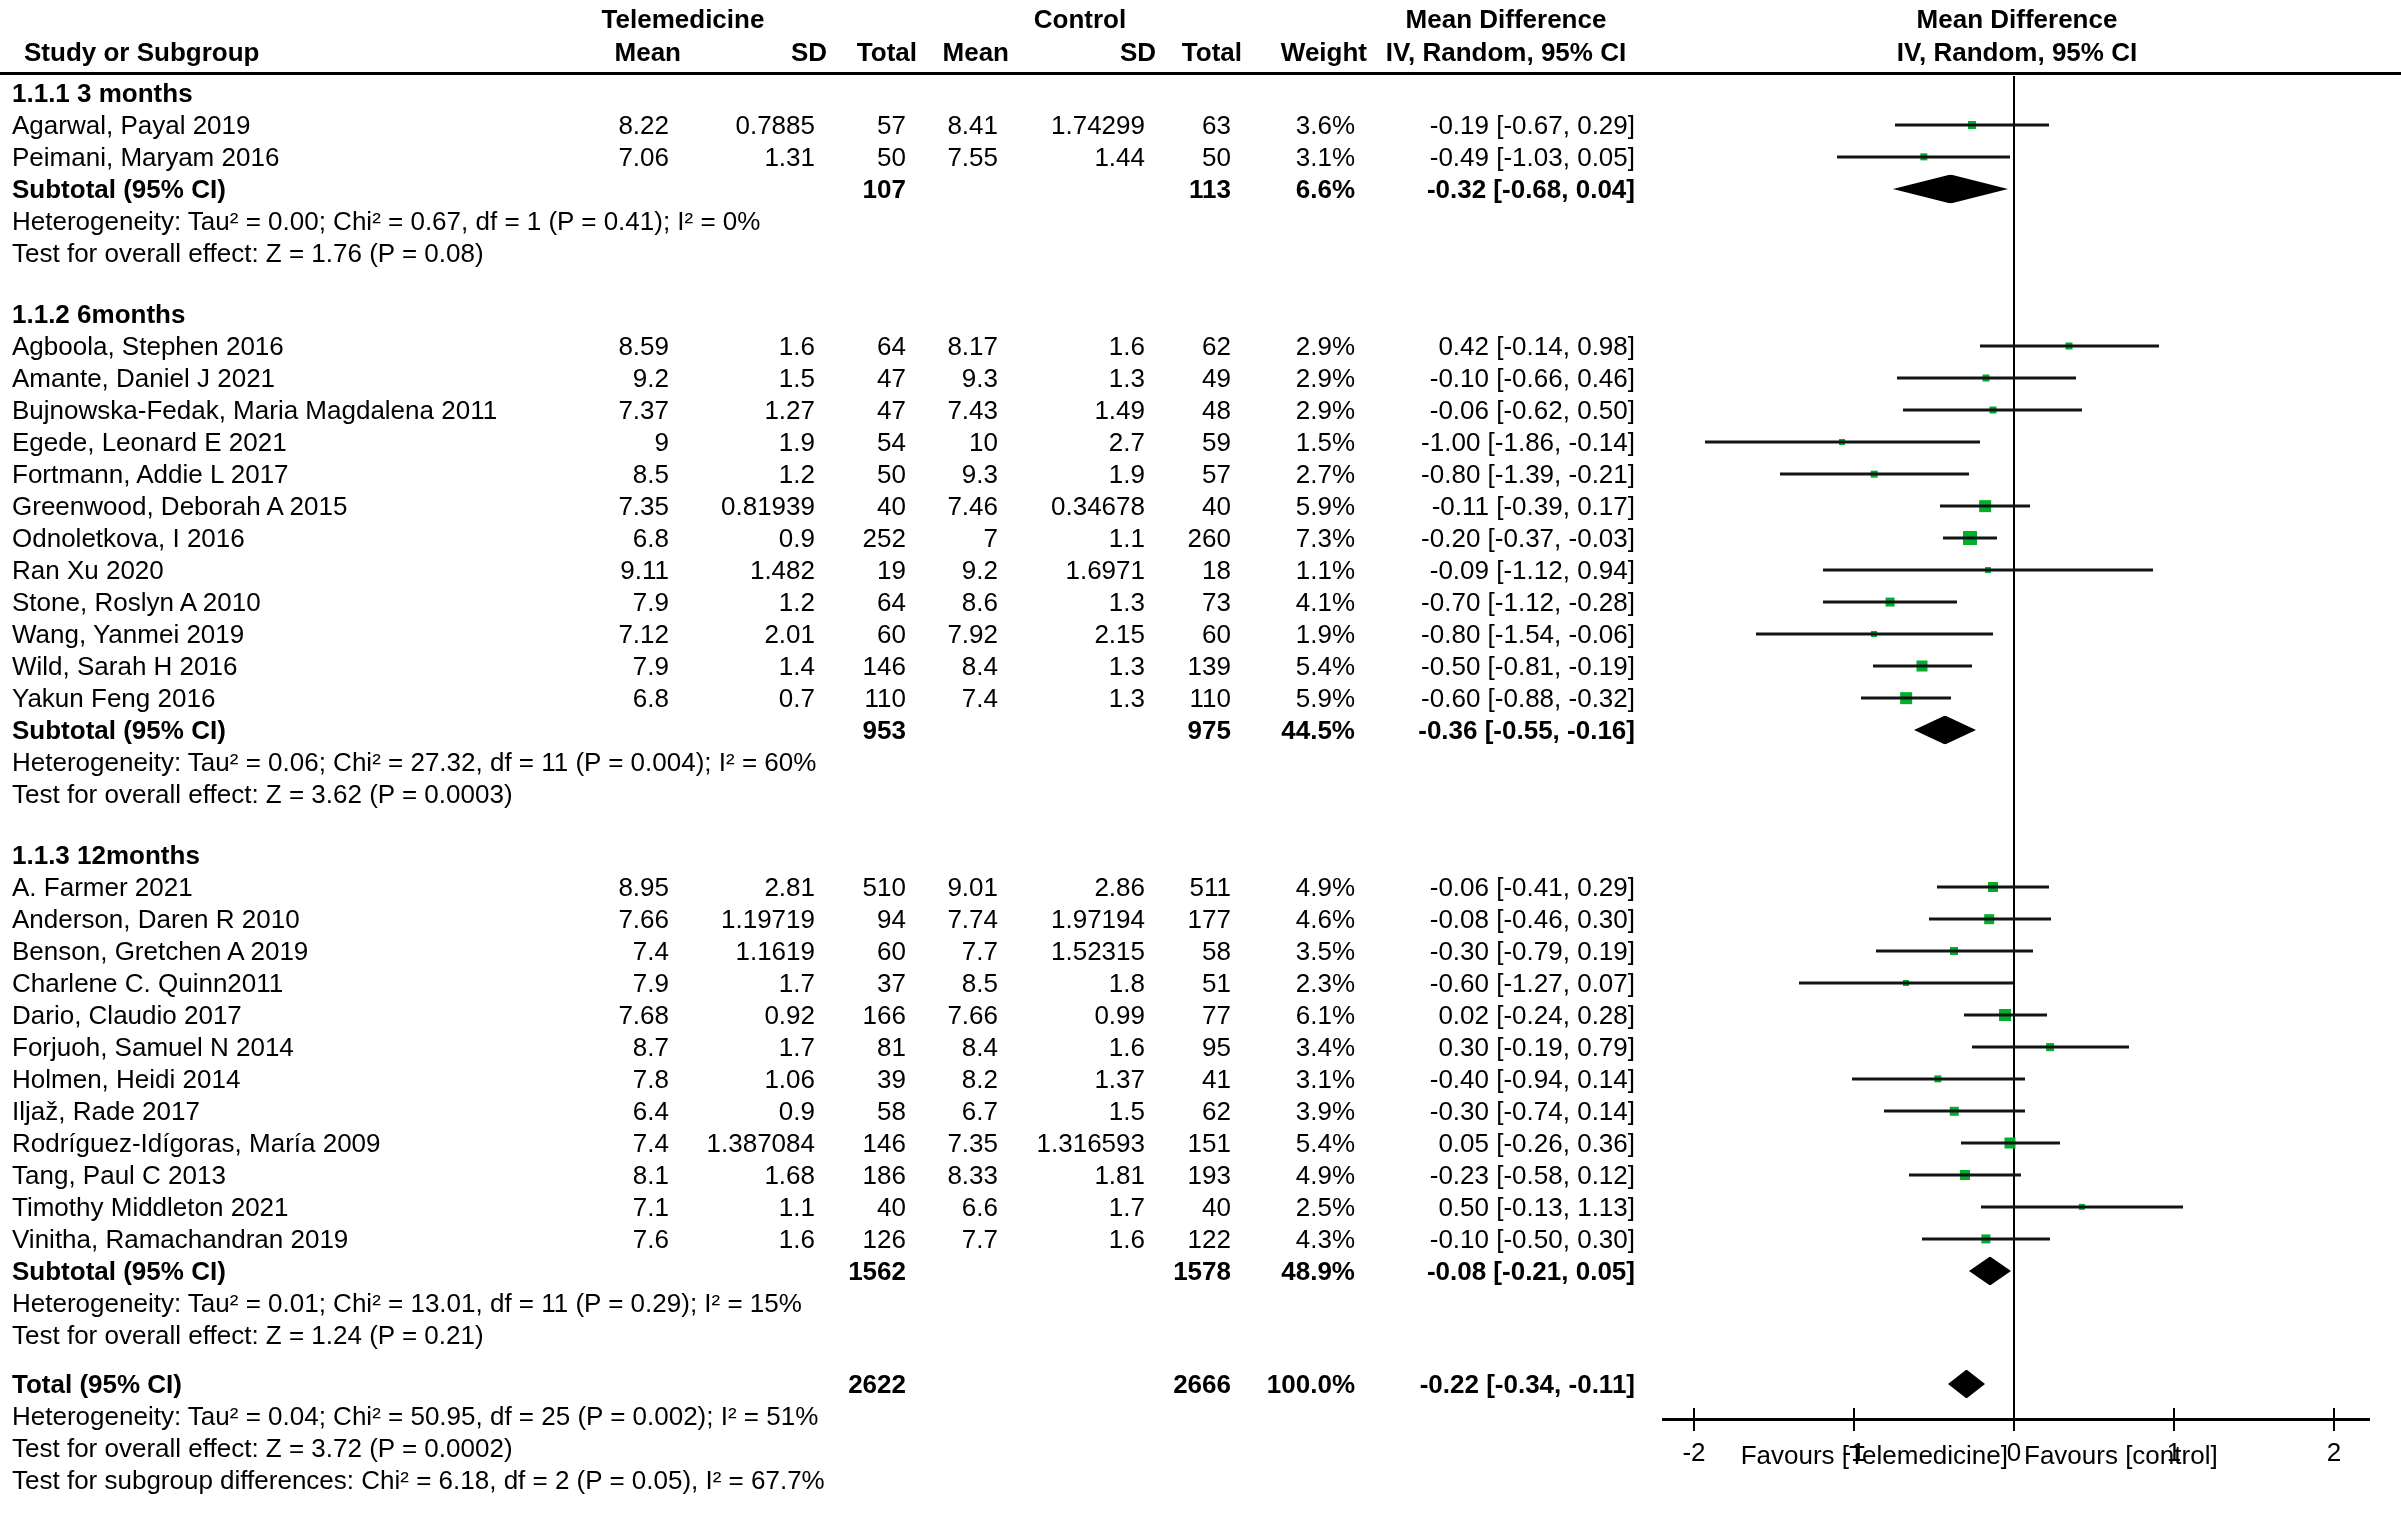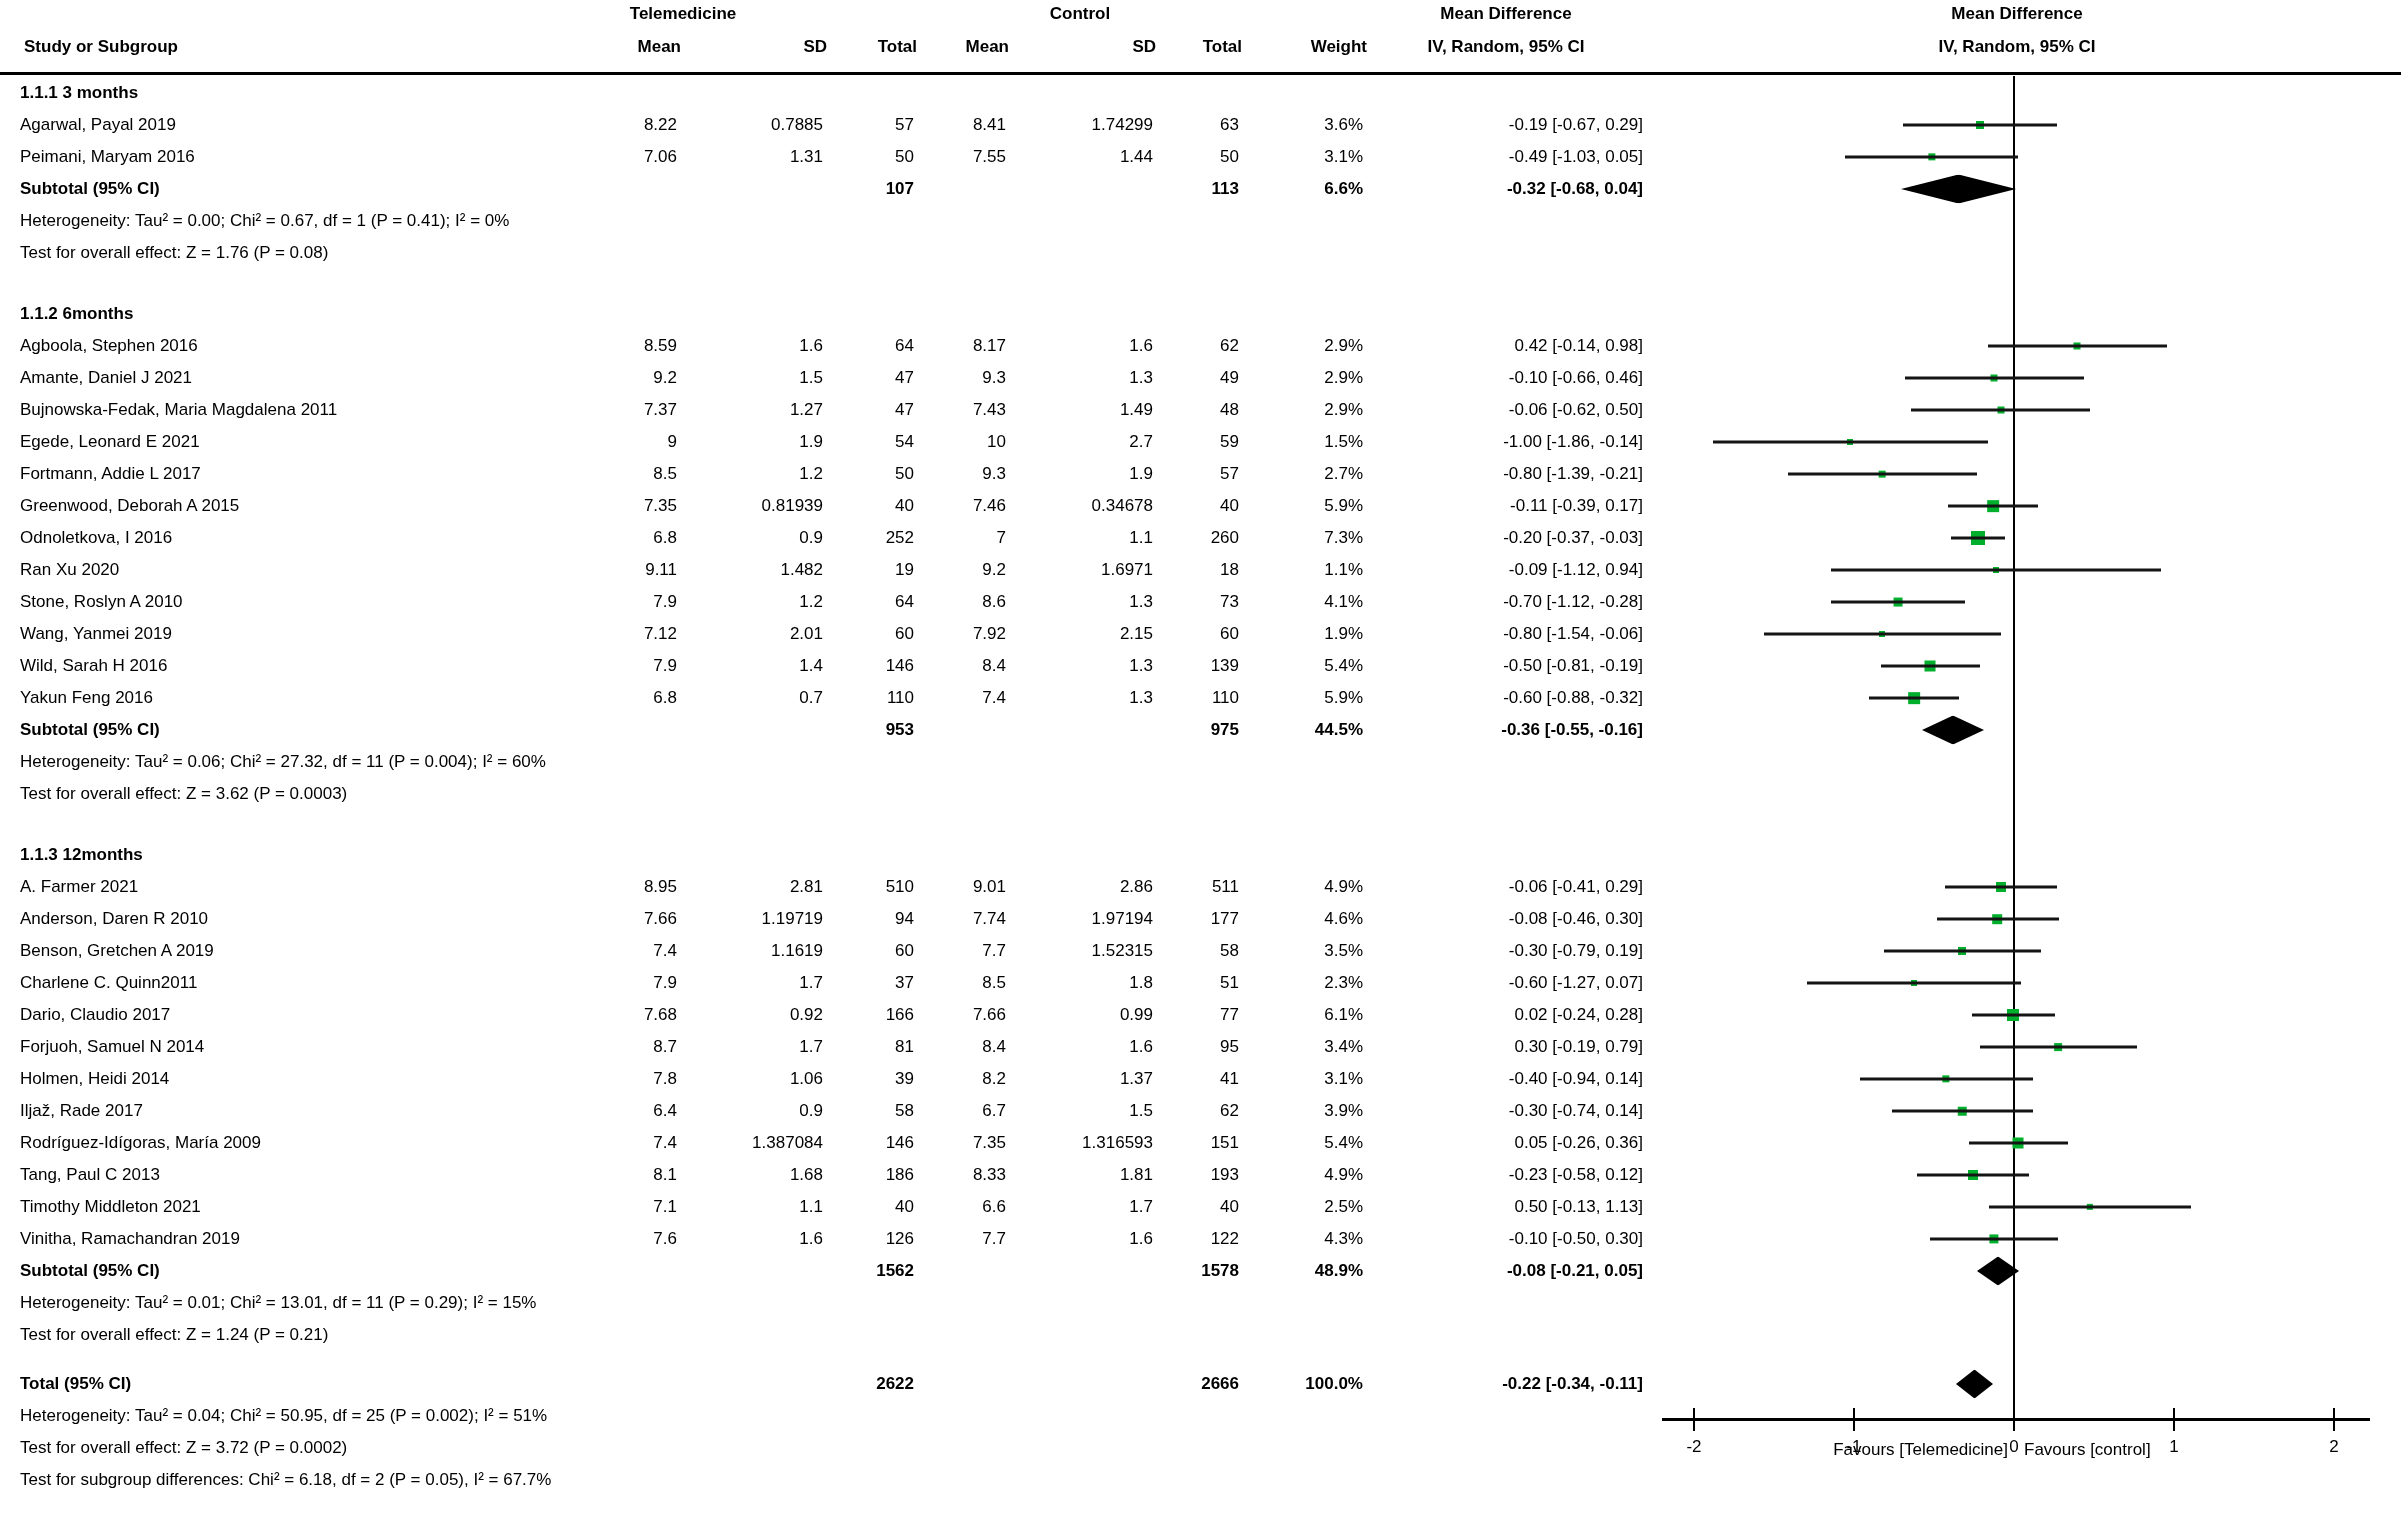--- a/index.html
+++ b/index.html
@@ -1,23 +1,23 @@
 <!DOCTYPE html>
 <html style="font-size:9.7px"><head>
 <meta charset="utf-8">
 <style>
   html,body{margin:0;padding:0;background:#fff}
   #page{position:relative;width:2401px;height:1517px;background:#fff;color:#000;
-        font-family:"Liberation Sans",sans-serif;font-size:17px;overflow:hidden}
+        font-family:"Liberation Sans",sans-serif;font-size:26px;overflow:hidden}
   .b{font-weight:bold}
   .hdr span{position:absolute;white-space:nowrap;font-weight:bold}
   .ctr{text-align:center}
   .rgt{text-align:center}
   .rule{position:absolute;left:0;top:72px;width:2401px;height:3px;background:#000}
-  #rows{position:absolute;left:20px;top:77px;width:2377px}
+  #rows{position:absolute;left:12px;top:77px;width:2377px}
   .row{height:32px}
   .grid{display:grid;grid-template-columns:423px 234px 146px 91px 92px 147px 86px 124px 280px 731px;align-items:center}
   .cell{white-space:nowrap}
   .cell.num{text-align:right}
   .full{display:flex;align-items:center;white-space:nowrap}
   .plot{position:relative;height:100%}
   .ciline{position:absolute;top:50%;transform:translateY(-50%);height:3px;background:#141414;z-index:2}
   .sq{position:absolute;top:50%;transform:translate(-50%,-50%);background:#00b02c;z-index:1}
   .diamond{position:absolute;top:50%;transform:translateY(-50%);height:29px;background:#000;
            clip-path:polygon(0 50%,50% 0,100% 50%,50% 100%);z-index:2}

